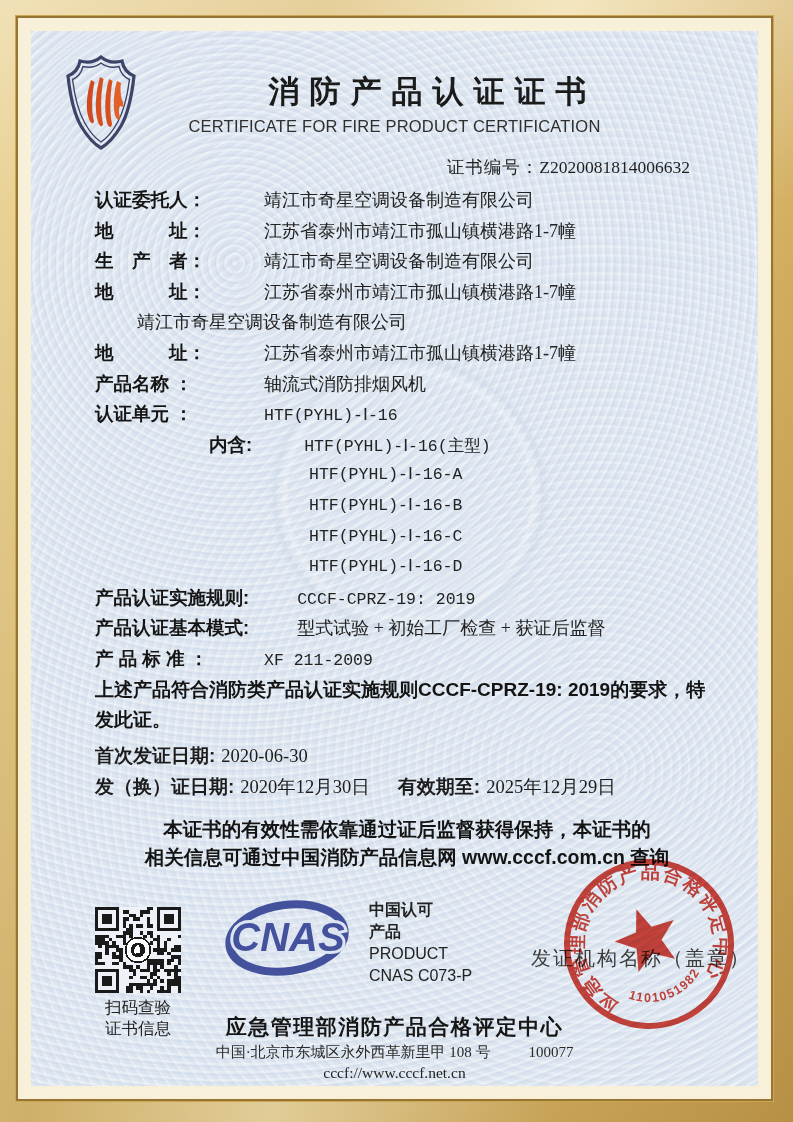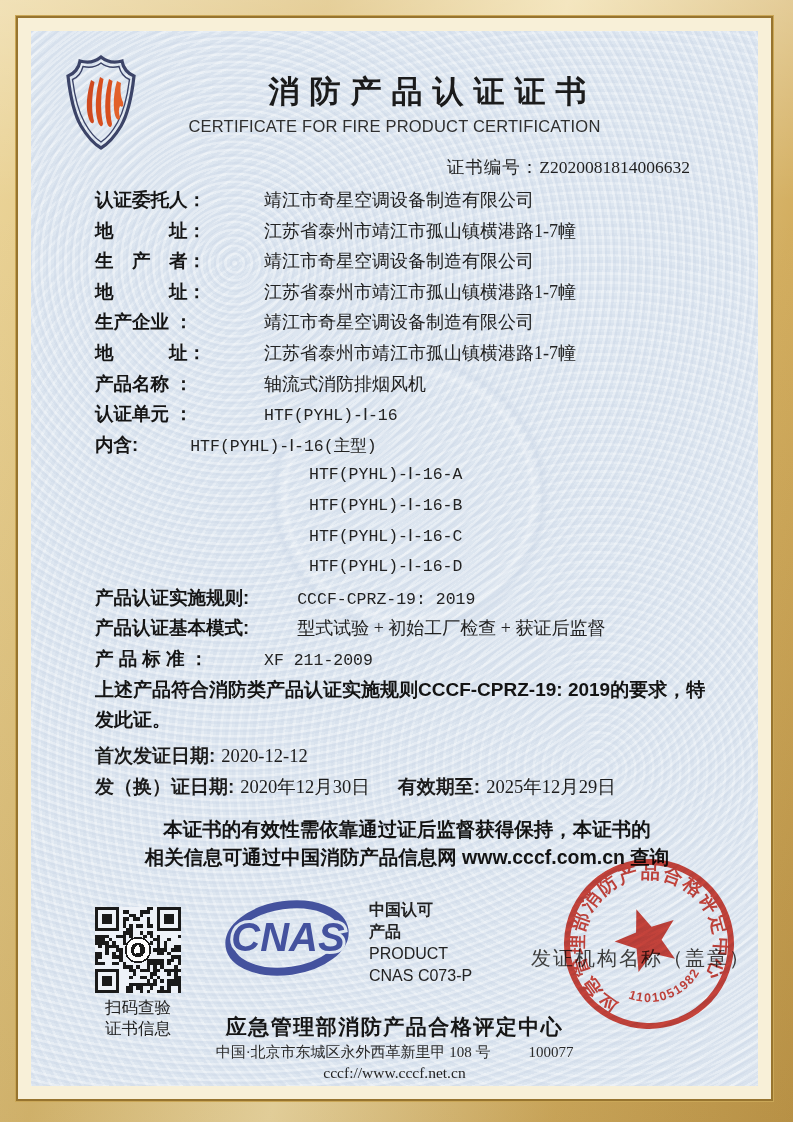--- a/index.html
+++ b/index.html
@@ -24,21 +24,21 @@
   .certno{position:absolute;right:68px;top:124px;font-family:"Liberation Serif",serif;
     font-size:17.5px;color:#1f1f1f;}
   .certno .cn-label{letter-spacing:1px;margin-left:33px;}
   
   .body{position:absolute;left:64px;top:154px;width:624px;}
   .row{display:flex;align-items:baseline;height:30.6px;line-height:30.6px;white-space:nowrap;}
   .lbl{flex:none;min-width:127px;font-weight:700;font-size:18.5px;font-family:"Liberation Sans",sans-serif;color:#151515;}
   .lbl.wide{min-width:0;margin-right:6px;}
   .val{font-family:"Liberation Serif",serif;font-size:18px;color:#222;margin-left:42px;}
   .val.mono{font-family:"Liberation Mono","DejaVu Sans Mono",monospace;font-size:16.5px;}
-  .row.inc .lbl{min-width:0;margin-right:10px;}
+  .row.inc .lbl{min-width:0;margin-left:114px;margin-right:10px;}
   .row.cont{padding-left:172px;}
   .statement{font-weight:700;font-size:19px;line-height:30.5px;width:624px;color:#141414;}
   .row.first-issue{margin-top:5px;}
   .row.issue-row{margin-top:1px;}
   .lbl2{font-weight:700;font-size:19px;}
   .val2{font-family:"Liberation Serif",serif;font-size:18.5px;margin-left:6px;}
   .gap{margin-left:28px;}
   .notice{margin-top:12px;text-align:center;font-weight:700;font-size:19.5px;line-height:28.5px;color:#141414;}
   
   .qr{position:absolute;left:64px;top:876px;width:86px;height:86px;}
@@ -92,21 +92,20 @@
       </div>
       <div class="row">
         <span class="lbl">生　产　者：</span>
         <span class="val">靖江市奇星空调设备制造有限公司</span>
       </div>
       <div class="row">
         <span class="lbl">地　　　址：</span>
         <span class="val">江苏省泰州市靖江市孤山镇横港路1-7幢</span>
       </div>
       <div class="row">
-        <span class="lbl">生产企业 ：</span>
         <span class="val">靖江市奇星空调设备制造有限公司</span>
       </div>
       <div class="row">
         <span class="lbl">地　　　址：</span>
         <span class="val">江苏省泰州市靖江市孤山镇横港路1-7幢</span>
       </div>
       <div class="row">
         <span class="lbl">产品名称 ：</span>
         <span class="val">轴流式消防排烟风机</span>
       </div>
@@ -142,21 +141,21 @@
       </div>
       <div class="row">
         <span class="lbl">产 品 标 准 ：</span>
         <span class="val mono">XF 211-2009</span>
       </div>
 
       <div class="statement">上述产品符合消防类产品认证实施规则CCCF-CPRZ-19: 2019的要求，特发此证。</div>
 
       <div class="row first-issue">
         <span class="lbl2">首次发证日期:</span>
-        <span class="val2">2020-12-12</span>
+        <span class="val2">2020-06-30</span>
       </div>
       <div class="row issue-row">
         <span class="lbl2">发（换）证日期:</span>
         <span class="val2">2020年12月30日</span>
         <span class="lbl2 gap">有效期至:</span>
         <span class="val2">2025年12月29日</span>
       </div>
 
       <div class="notice">
         <div>本证书的有效性需依靠通过证后监督获得保持，本证书的</div>

